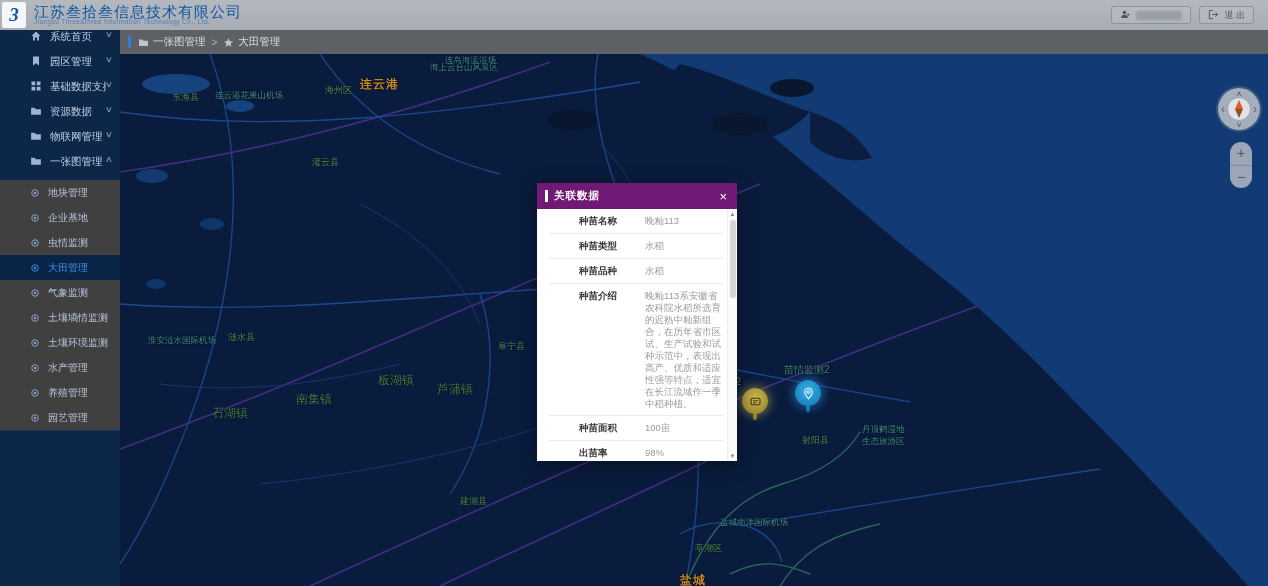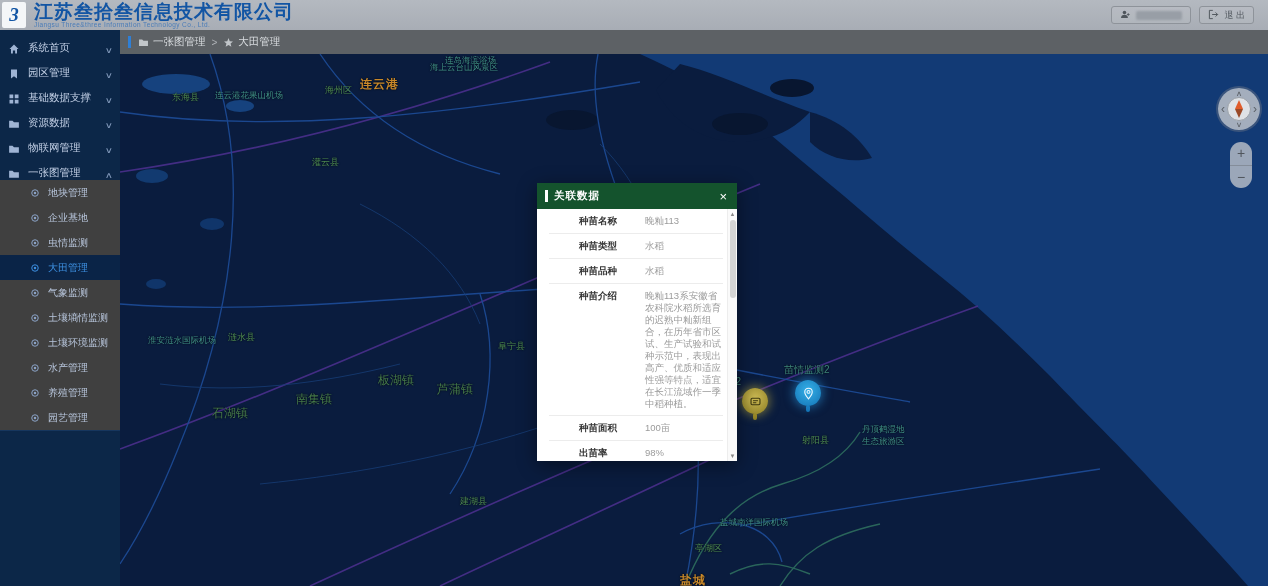--- a/index.html
+++ b/index.html
@@ -7,31 +7,31 @@
   body { font-family:"Liberation Sans","DejaVu Sans",sans-serif; background:#0a1c3e; }
   .app { position:relative; width:1268px; height:586px; }
 
   
   .hdr { position:absolute; left:0; top:0; width:100%; height:30px;
          background:linear-gradient(#b4b9c0,#a8adb5); display:flex; align-items:center; z-index:40; }
   .logo-box { width:24px; height:26px; margin:2px 0 2px 2px; background:#f4f6f8; border-radius:2px;
               display:flex; align-items:center; justify-content:center;
               color:#1255a4; font-weight:bold; font-style:italic; font-size:19px; font-family:"Liberation Serif",serif; }
   .brand { margin-left:8px; line-height:1.05; }
-  .brand-cn { color:#1255a4; font-weight:bold; font-size:19px; letter-spacing:1px; }
+  .brand-cn { color:#1255a4; font-weight:normal; font-size:15px; letter-spacing:1px; }
   .brand-en { color:#4a7cb8; font-size:6.5px; letter-spacing:.4px; }
   .hdr-right { margin-left:auto; margin-right:14px; display:flex; gap:8px; }
   .chip { height:18px; border:1px solid #8e939a; border-radius:3px; display:flex; align-items:center;
           gap:5px; padding:0 8px; color:#4f555c; font-size:9px; cursor:pointer; background:rgba(255,255,255,0.08); }
   .chip svg { width:11px; height:11px; }
   .user-blur { width:46px; height:9px; background:#989ea6; border-radius:2px; filter:blur(1.2px); }
 
   
   .sidebar { position:absolute; left:0; top:30px; width:120px; height:556px; background:#0c2748; z-index:30; }
-  .mi { height:25px; display:flex; align-items:flex-end; padding:0 8px 0 8px; color:#c3d0e6;
+  .mi { height:25px; display:flex; align-items:flex-start; padding:0 8px 0 30px; color:#c3d0e6;
         font-size:10.5px; cursor:pointer; }
   .mi .ic { width:12px; height:12px; margin-right:8px; color:#9fb4d4; flex:0 0 auto; }
   .mi .ic svg { width:12px; height:12px; display:block; }
   .mi .lbl { flex:1; white-space:nowrap; overflow:hidden; }
   .mi .chev { font-size:8px; color:#7f96b8; transform:scaleX(1.4); }
   .subwrap { background:#404040; border-bottom:1px solid #16365e; }
   .smi { height:25px; display:flex; align-items:center; padding:0 8px 0 30px; color:#b7c5db;
          font-size:10px; cursor:pointer; }
   .smi .ic { width:10px; height:10px; margin-right:8px; color:#8ba3c6; flex:0 0 auto; }
   .smi .ic svg { width:10px; height:10px; display:block; }
@@ -89,21 +89,21 @@
               border-top:9px solid #9a4a28; }
   .zoombar { position:absolute; right:16px; top:88px; width:22px; height:46px; border-radius:11px;
              background:rgba(190,195,202,.8); display:flex; flex-direction:column; z-index:20; overflow:hidden; }
   .zoombar button { flex:1; border:0; background:transparent; color:#4f555c; font-size:14px; line-height:1;
              cursor:pointer; font-family:inherit; }
   .zoombar button:first-child { border-bottom:1px solid rgba(110,116,124,.5); }
 
   
   .modal { position:absolute; left:417px; top:129px; width:200px; height:278px; background:#fff;
            box-shadow:0 4px 18px rgba(0,0,0,.45); z-index:50; display:flex; flex-direction:column; }
-  .modal-hd { height:26px; background:#14532d; display:flex; align-items:center; padding:0 8px; flex:0 0 auto; }
+  .modal-hd { height:26px; background:#701a75; display:flex; align-items:center; padding:0 8px; flex:0 0 auto; }
   .modal-accent { width:3px; height:12px; background:#fff; margin-right:6px; }
   .modal-title { color:#fff; font-size:10.5px; font-weight:bold; letter-spacing:1px; }
   .modal-close { margin-left:auto; color:#fff; font-size:13px; line-height:1; cursor:pointer; padding:0 2px; }
   .modal-body { position:relative; flex:1; overflow:hidden; padding:0 14px 0 12px; }
   .mrow { display:flex; border-bottom:1px solid #ececec; padding:6px 0 5px 2px; }
   .mrow .ml { width:66px; flex:0 0 auto; font-size:9.5px; color:#333; font-weight:bold;margin-left:28px; }
   .mrow .mv { flex:1; font-size:9.5px; color:#9b9b9b; line-height:12px; word-break:break-all; }
   .mscroll { position:absolute; right:0; top:26px; bottom:0; width:10px; background:#fafafa;
              border-left:1px solid #ededed; display:flex; flex-direction:column; align-items:center; cursor:pointer; }
   .mscroll .arr { font-size:6px; color:#8a8a8a; line-height:10px; }

